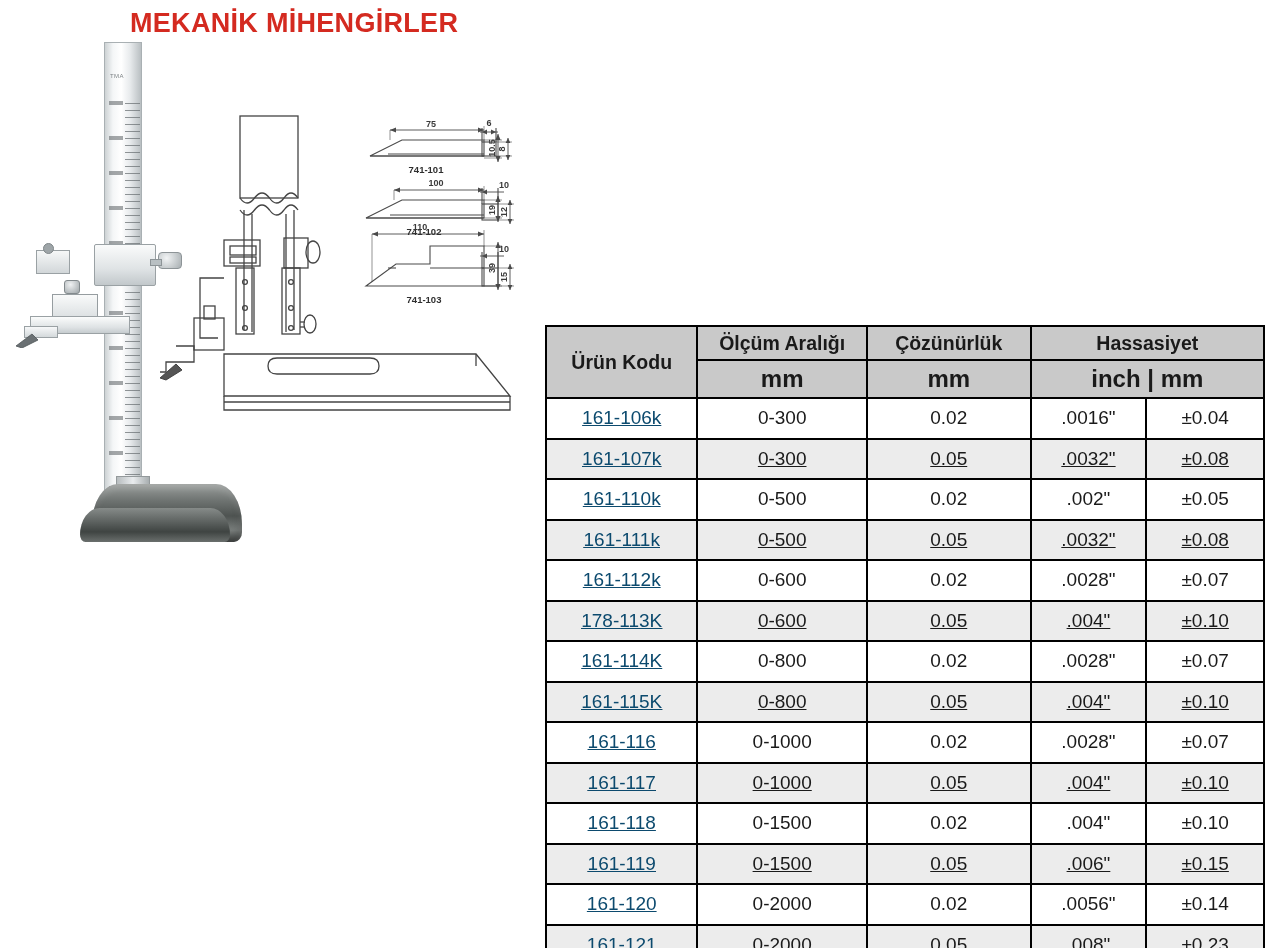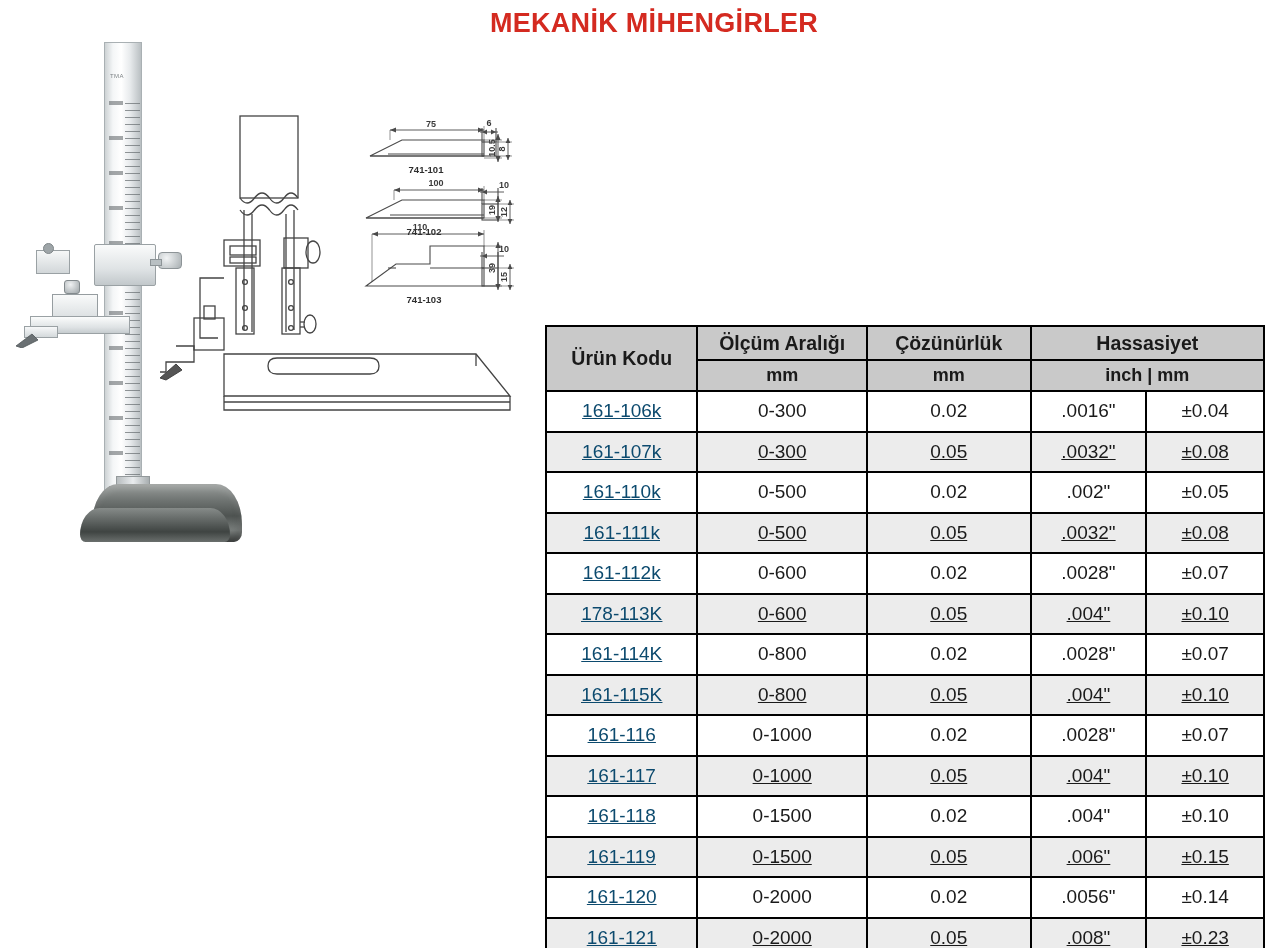--- a/index.html
+++ b/index.html
@@ -15,21 +15,21 @@
     position: relative;
     width: 1280px; height: 948px;
     background: #ffffff;
   }
 
   
   #title {
     position: absolute;
     left: 0; top: 8px;
     width: 1178px;
-    text-align: center;
+    text-align: left;
     padding-left: 130px;
     font-size: 27px;
     font-weight: bold;
     letter-spacing: 0.3px;
     color: #d42a20;
     font-family: "Liberation Sans", sans-serif;
   }
 
   
   #photo {
@@ -212,21 +212,21 @@
     color: #1a1a1a;
   }
   table.spec thead th {
     background: #c9c9c9;
     font-size: 19.5px;
     font-weight: bold;
     padding: 4px 2px;
     height: 34px;
   }
   table.spec thead th.sub {
-    font-size: 18px;
+    font-size: 24px;
     height: 30px;
   }
   table.spec thead th.rowspan2 {
     font-size: 19.5px;
   }
   table.spec tbody td {
     font-size: 19px;
     height: 40.5px;
     padding: 0 4px;
     background: #ffffff;

